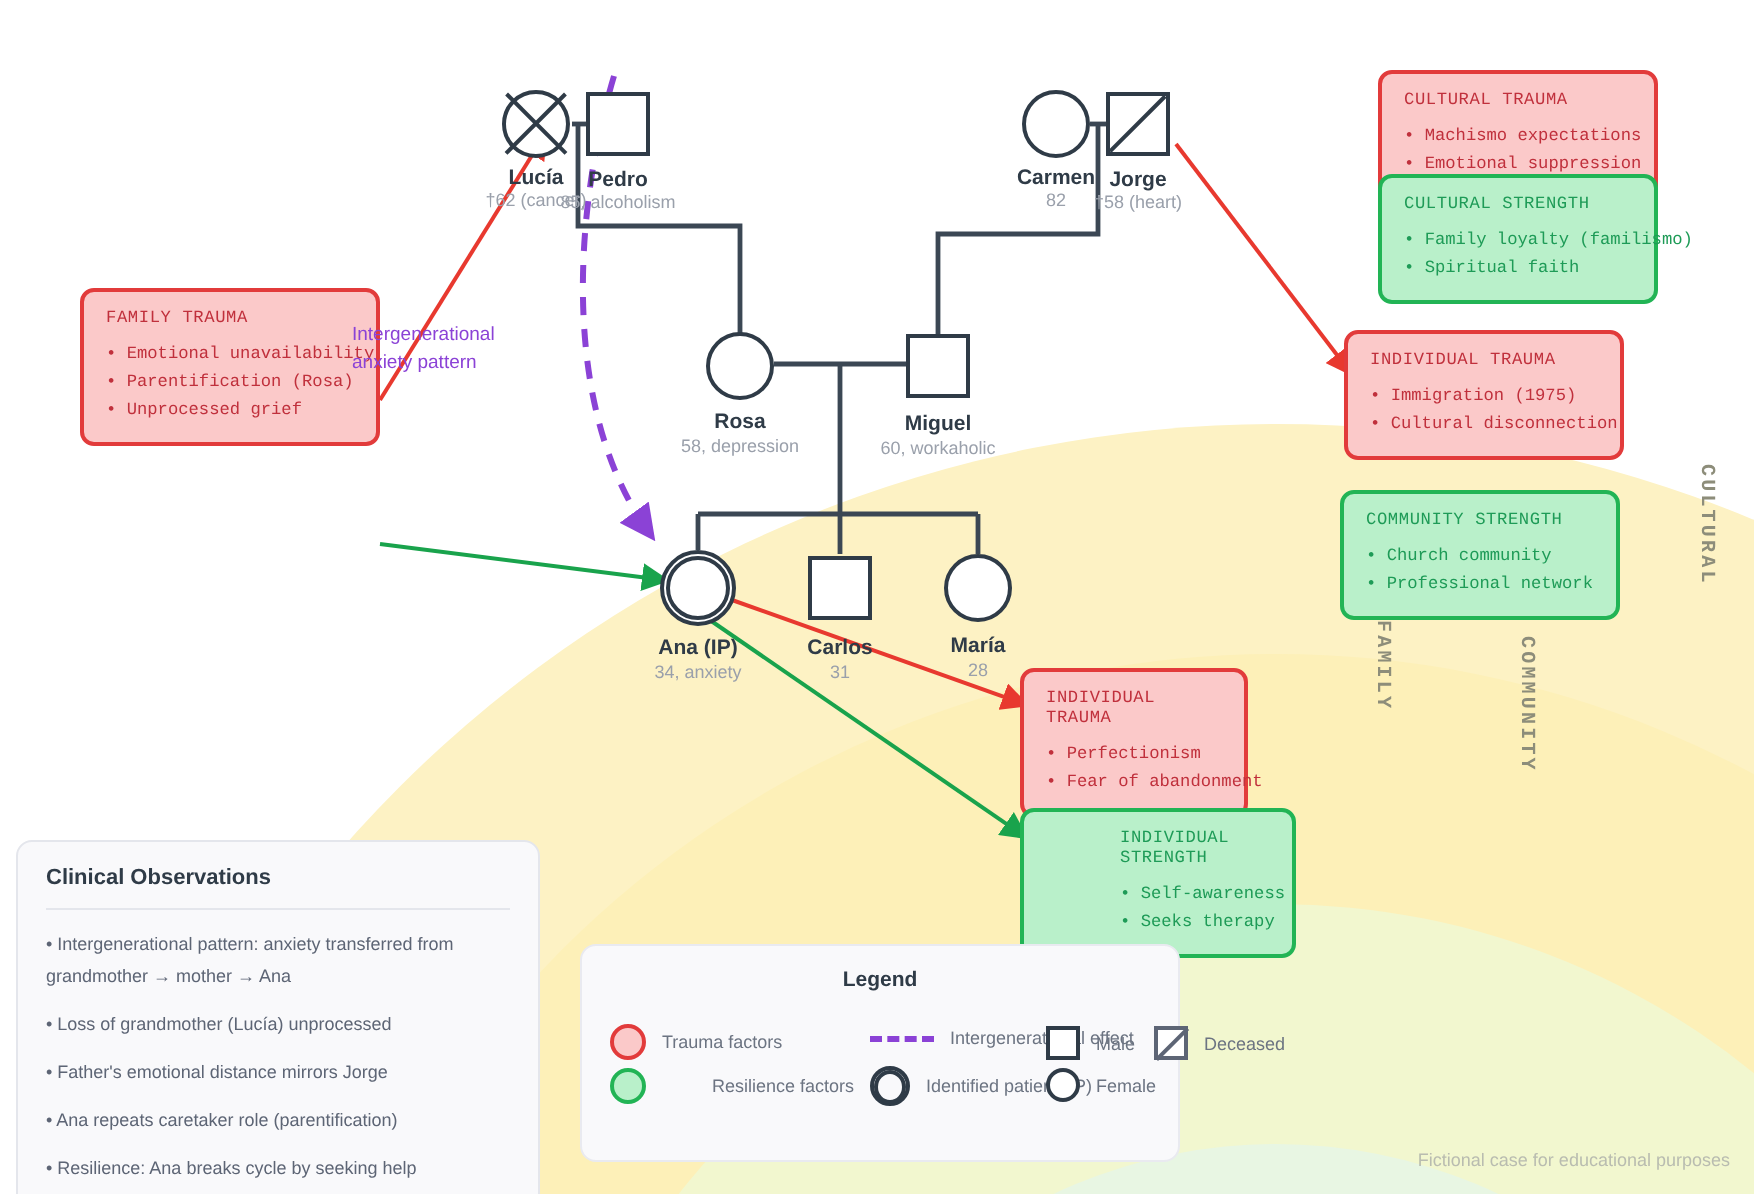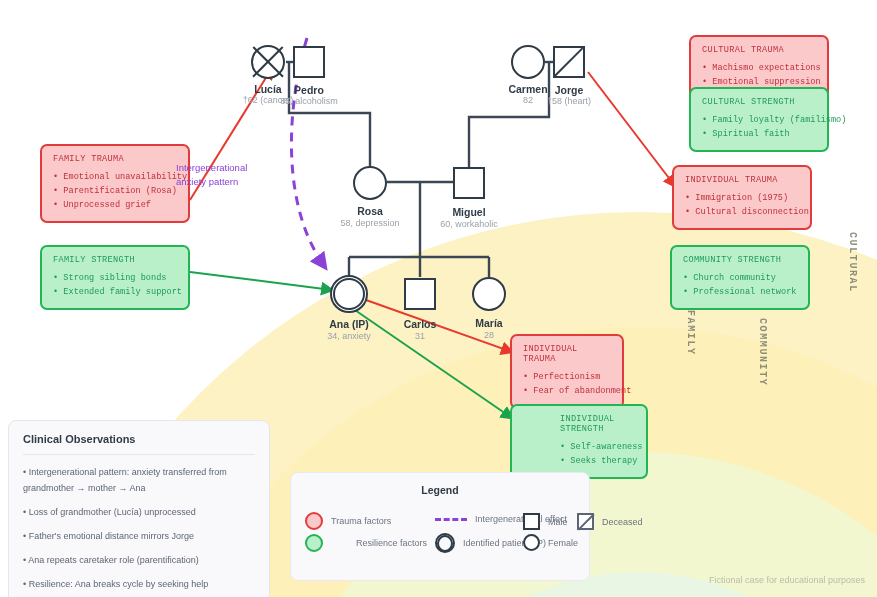--- a/index.html
+++ b/index.html
@@ -274,27 +274,20 @@
 
   <div class="callout trauma" style="left:40px; top:144px; width:150px;">
     <h4>FAMILY TRAUMA</h4>
     <ul>
       <li>Emotional unavailability</li>
       <li>Parentification (Rosa)</li>
       <li>Unprocessed grief</li>
     </ul>
   </div>
 
-  <div class="callout strength" style="left:40px; top:245px; width:150px;">
-    <h4>FAMILY STRENGTH</h4>
-    <ul>
-      <li>Strong sibling bonds</li>
-      <li>Extended family support</li>
-    </ul>
-  </div>
 
   <div class="callout trauma" style="left:672px; top:165px; width:140px;">
     <h4>INDIVIDUAL TRAUMA</h4>
     <ul>
       <li>Immigration (1975)</li>
       <li>Cultural disconnection</li>
     </ul>
   </div>
 
   <div class="callout strength" style="left:670px; top:245px; width:140px;">

